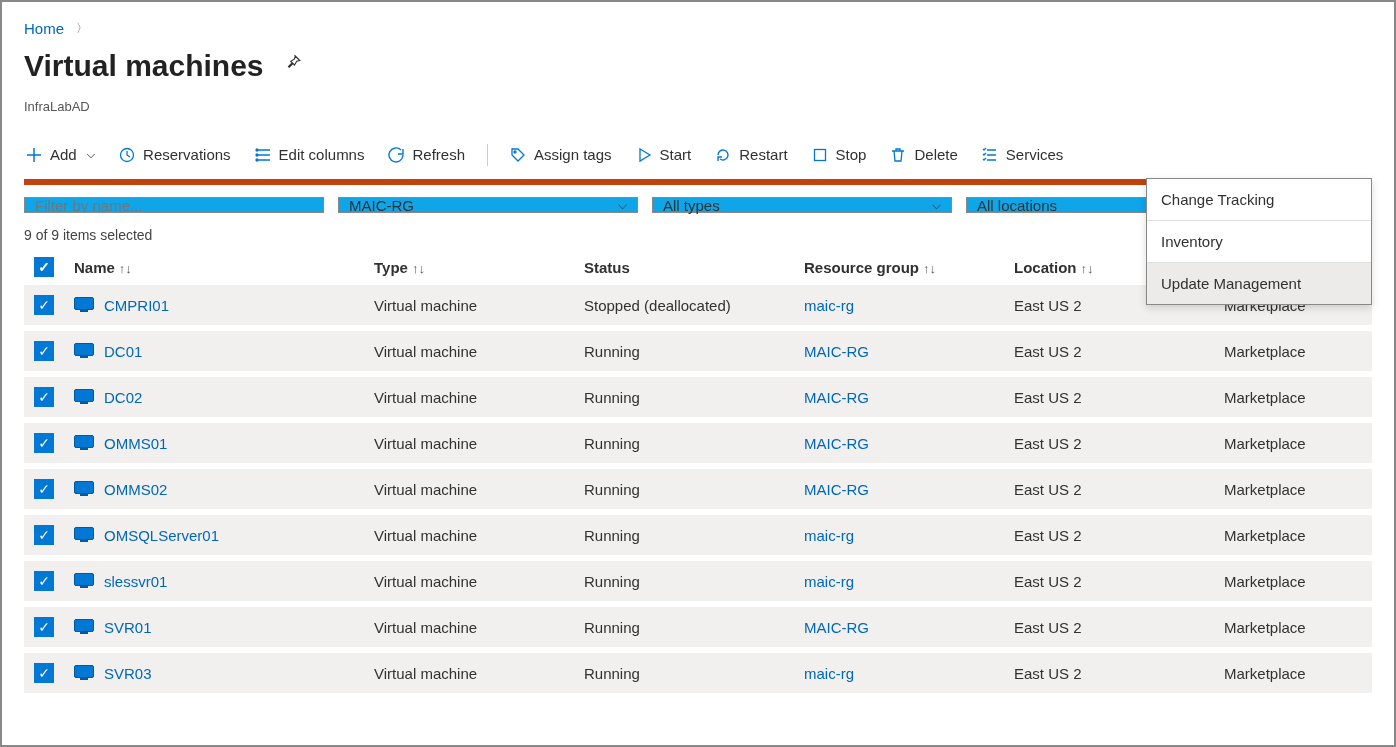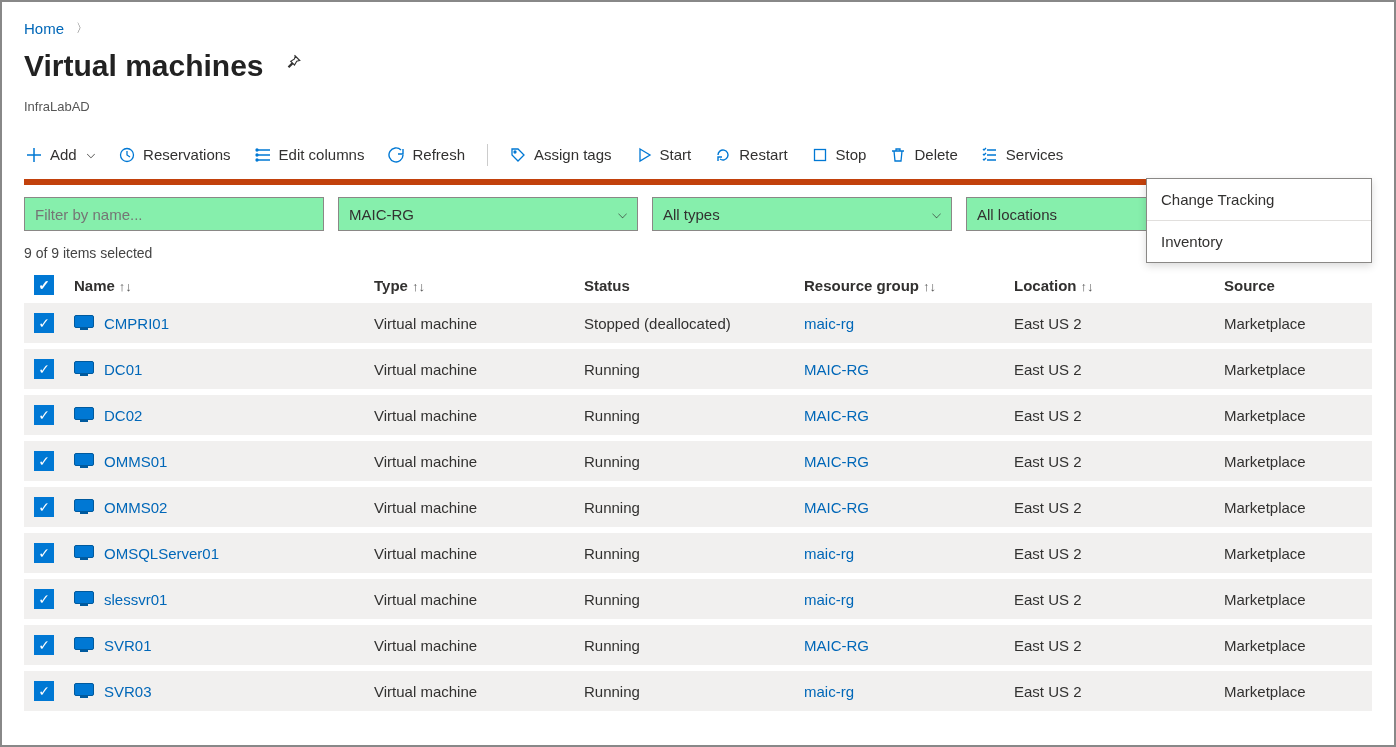--- a/index.html
+++ b/index.html
@@ -36,24 +36,24 @@
 
   
   .subs-line { font-size: 15px; margin-bottom: 12px; }
   .subs-line b { font-weight: 600; }
   .subs-line a { color: #0067b8; text-decoration: none; }
 
   
   .filters { display: flex; gap: 14px; margin-bottom: 14px; }
   .filter-input, .filter-select {
     border: 1px solid #8a8886;
-    height: 34px;
+    height: 16px;
     padding: 0 10px;
     font-size: 15px;
-    background: #86efac;
+    background: #0ea5e9;
     color: #323130;
   }
   .filter-input { width: 300px; }
   .filter-select { display: flex; align-items: center; justify-content: space-between; cursor: pointer; }
   .filter-select .chev-d { font-size: 12px; color: #333; }
   .fs1 { width: 300px; }
   .fs2 { width: 300px; }
   .fs3 { width: 300px; }
 
   
@@ -416,13 +416,14 @@
     <td>Marketplace</td>
   </tr>
       </tbody>
   </table>
 
 </div>
 
 <div class="services-menu">
   <div class="mi">Change Tracking</div>
   <div class="mi">Inventory</div>
+  <div class="mi hover">Update Management</div>
 </div>
 
 </body></html>

